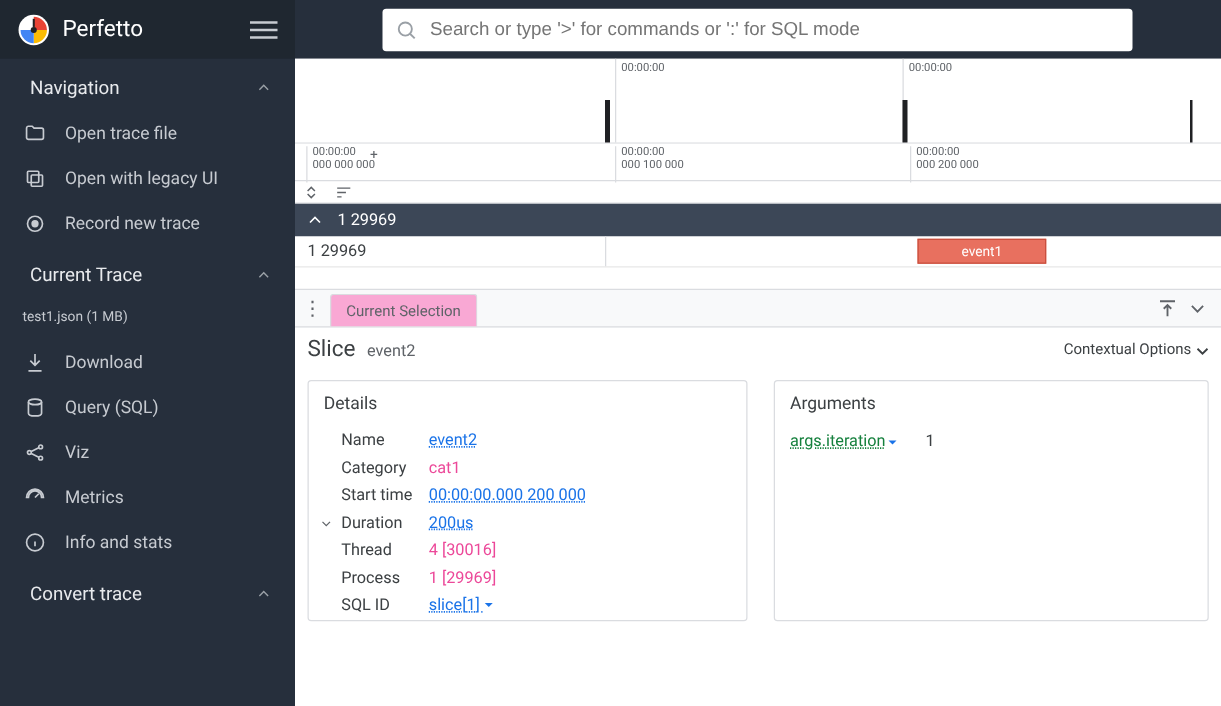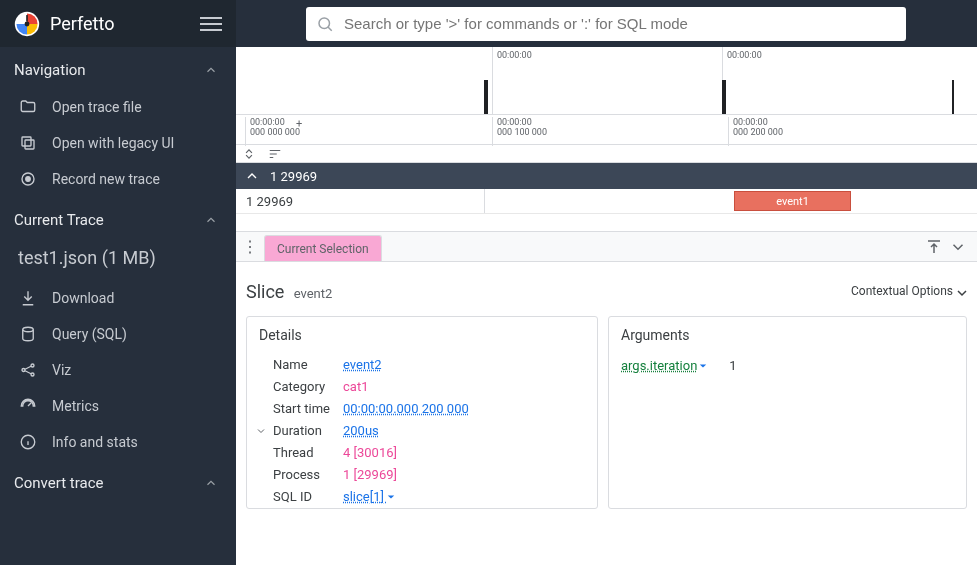--- a/index.html
+++ b/index.html
@@ -7,28 +7,28 @@
   .app { display: flex; height: 565px; }
 
   
   .sidebar { width: 236px; background: #262f3c; color: #c7cbd1; display: flex; flex-direction: column; flex-shrink: 0; }
   .sidebar-header { height: 47px; display: flex; align-items: center; padding: 0 14px; background: #1f2730; }
   .logo { width: 26px; height: 26px; margin-right: 10px; }
   .brand { font-size: 18px; font-weight: 400; color: #fff; flex: 1; }
   .hamburger { width: 22px; cursor: pointer; }
   .hamburger-line { height: 2px; background: #c7cbd1; margin: 4px 0; }
 
-  .section-header { display: flex; align-items: center; justify-content: space-between; padding: 14px 18px 10px 14px; font-size: 15px; color: #e8eaed; cursor: pointer; }
+  .section-header { display: flex; align-items: center; justify-content: space-between; padding: 14px 18px 10px 24px; font-size: 15px; color: #e8eaed; cursor: pointer; }
   .chevron { width: 14px; height: 14px; }
 
   .nav-item { display: flex; align-items: center; padding: 8px 18px; cursor: pointer; color: #c7cbd1; font-size: 14px; }
   .nav-icon { width: 20px; height: 20px; margin-right: 14px; display: flex; align-items: center; justify-content: center; }
   .nav-icon svg { width: 18px; height: 18px; }
 
-  .trace-name { padding: 8px 18px 12px 18px; font-size: 18px; color: #c7cbd1; }
+  .trace-name { padding: 8px 18px 12px 18px; font-size: 11px; color: #c7cbd1; }
 
   
   .main { flex: 1; display: flex; flex-direction: column; overflow: hidden; }
 
   .topbar { height: 47px; background: #262f3c; display: flex; align-items: center; padding: 0 28px 0 70px; }
   .searchbox { flex: 1; max-width: 600px; height: 34px; background: #fff; border-radius: 3px; display: flex; align-items: center; padding: 0 10px; }
   .searchbox input { border: none; outline: none; flex: 1; font-size: 15px; color: #5f6368; margin-left: 10px; background: transparent; }
 
   
   .overview { height: 68px; border-bottom: 1px solid #dadce0; position: relative; background: #fff; }
@@ -53,26 +53,26 @@
 
   .spacer { height: 18px; border-bottom: 1px solid #dadce0; }
 
   
   .details-tabs { height: 30px; border-bottom: 1px solid #dadce0; display: flex; align-items: center; background: #f8f9fa; }
   .drag-handle { width: 28px; text-align: center; font-size: 16px; color: #5f6368; cursor: grab; }
   .tab { height: 26px; background: #f9a8d4; border: 1px solid #dadce0; border-bottom: none; padding: 0 12px; display: flex; align-items: center; font-size: 12px; color: #5f6368; margin-top: 3px; border-radius: 3px 3px 0 0; }
   .tabs-right { margin-left: auto; display: flex; gap: 6px; padding-right: 10px; }
   .tabs-right svg { width: 18px; height: 18px; }
 
-  .slice-header { height: 34px; display: flex; align-items: center; padding: 0 10px; justify-content: space-between; margin-top: 12px; }
+  .slice-header { height: 34px; display: flex; align-items: center; padding: 0 10px; justify-content: space-between; }
   .slice-title { font-size: 18px; font-weight: 400; }
   .slice-sub { font-size: 13px; color: #5f6368; margin-left: 6px; }
   .ctx-opts { font-size: 12px; display: flex; align-items: flex-end; gap: 4px; cursor: pointer; }
 
-  .panels { display: flex; gap: 10px; padding: 8px 10px; }
+  .panels { display: flex; gap: 21px; padding: 8px 10px; }
   .panel { border: 1px solid #dadce0; border-radius: 3px; }
   .panel-d { width: 352px; }
   .panel-a { flex: 1; }
   .panel-title { padding: 10px 12px; font-size: 14px; border-bottom: 1px solid transparent; font-weight: 400; }
   .kv { display: flex; padding: 2px 12px 2px 26px; font-size: 13px; line-height: 18px; align-items: center; }
   .kv .k { width: 70px; color: #3c4043; }
   .kv .v { color: #ec4899; }
   .kv .v.link { color: #1a73e8; text-decoration: underline dotted; cursor: pointer; }
   .kv-chev { position: absolute; margin-left: -18px; }
   .arg-row { display: flex; padding: 4px 12px; font-size: 13px; align-items: center; gap: 22px; }
@@ -237,21 +237,21 @@
       <svg viewBox="0 0 24 24" fill="none" stroke="#fff" stroke-width="2">
           <path d="M6 15l6-6 6 6"></path>
         </svg>
       <span>1 29969</span>
     </div>
 
     <div id="tracks">
         <div class="track-row">
           <div class="track-name">1 29969</div>
           <div class="track-content">
-            <div class="slice" style="left:249px;width:117px">event1</div>
+            <div class="slice" style="left:249px;width:103px">event1</div>
           </div>
         </div>
       </div>
     <div class="spacer"></div>
 
     <div class="details-tabs">
       <div class="drag-handle">⋮</div>
       <div class="tab">Current Selection</div>
       <div class="tabs-right">
         <svg viewBox="0 0 24 24" fill="none" stroke="#5f6368" stroke-width="2">

